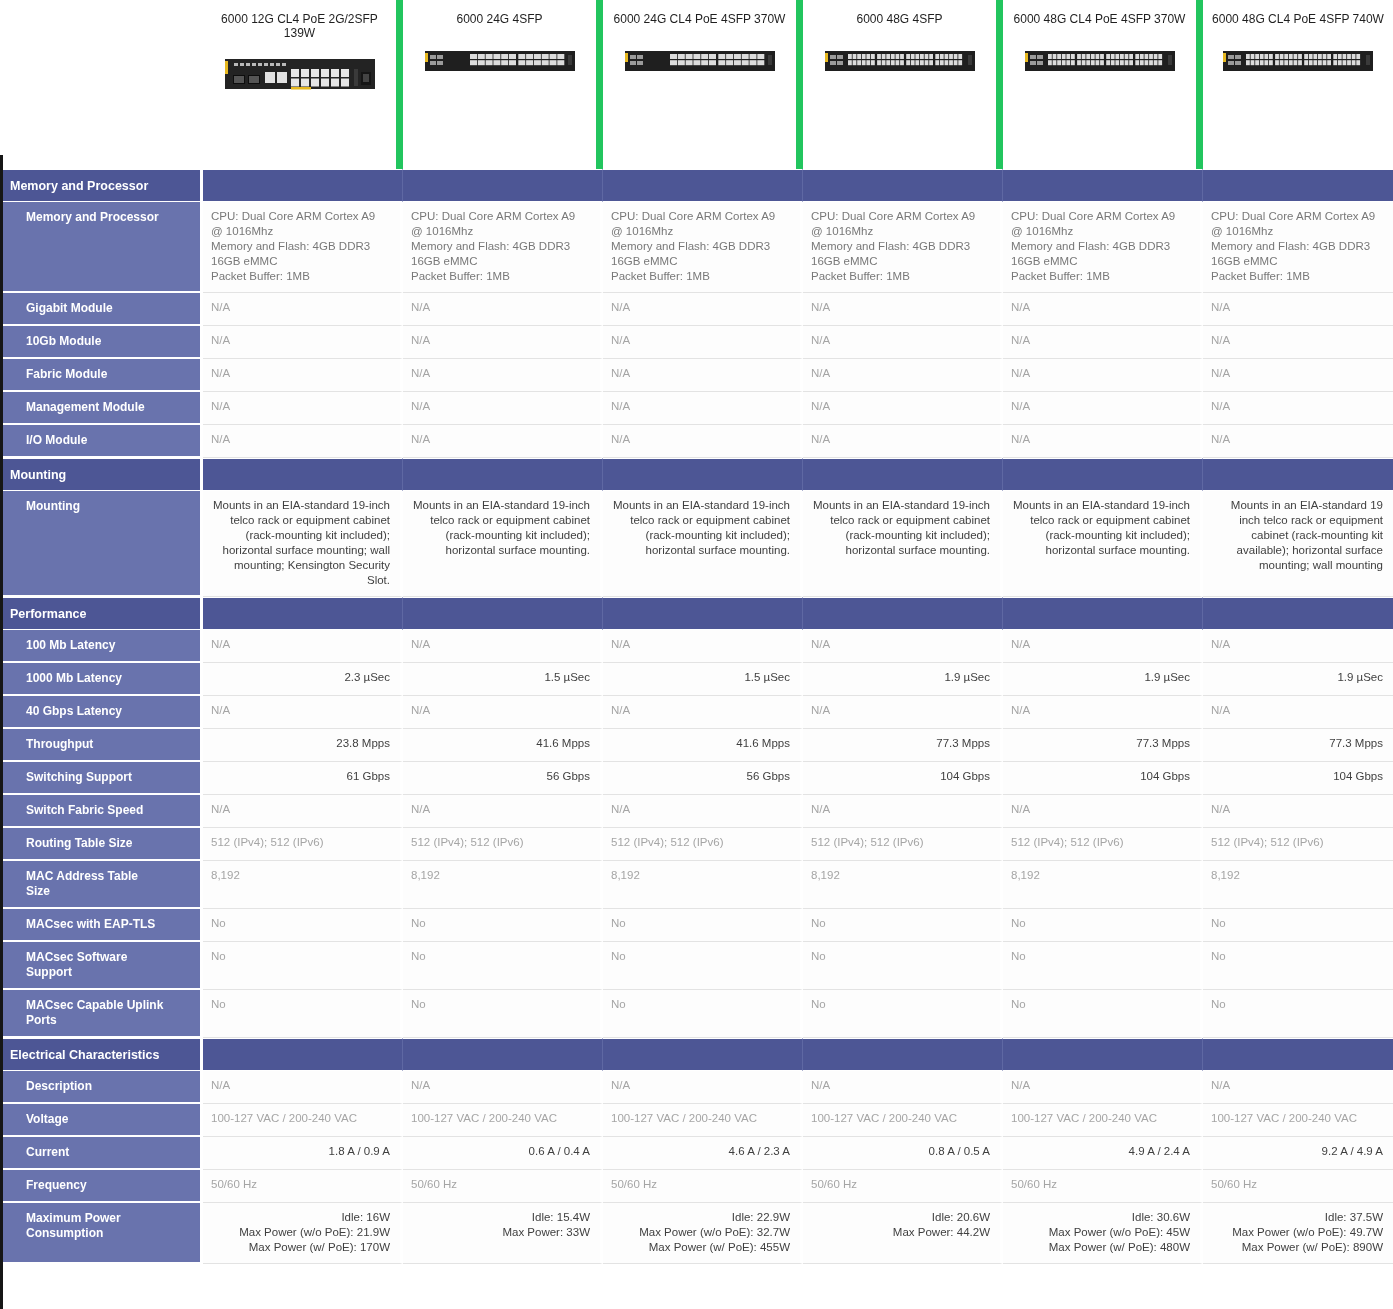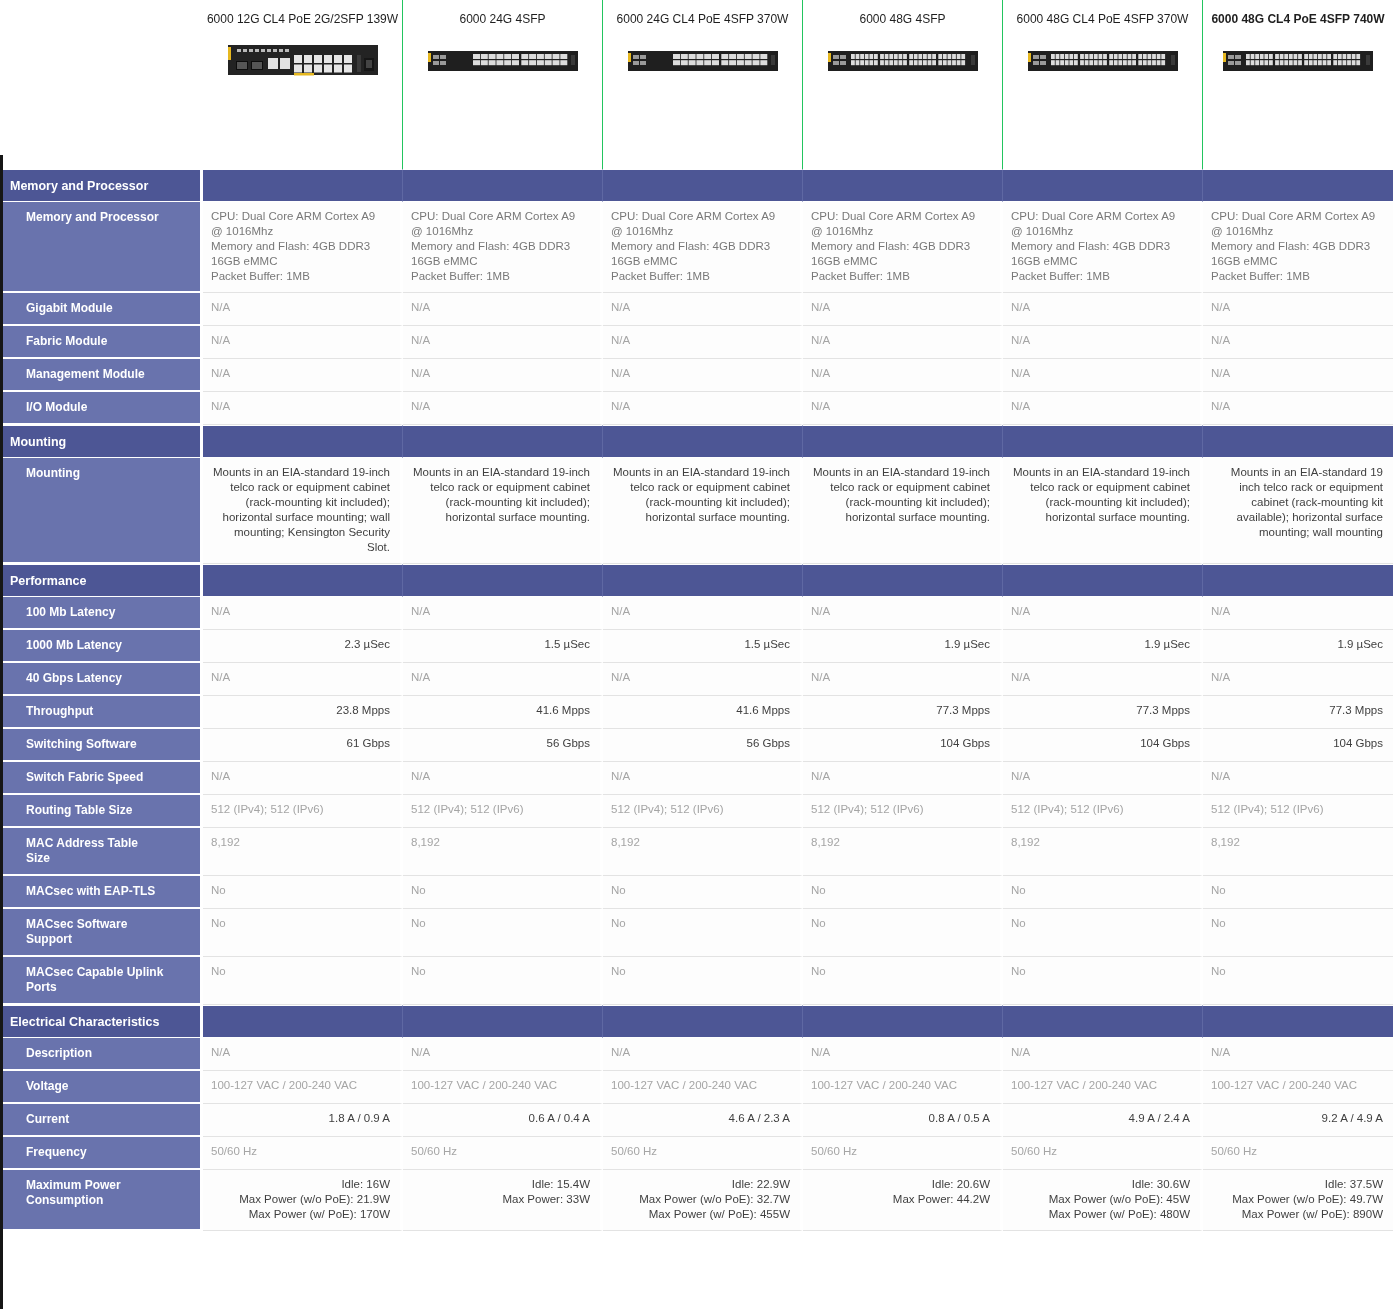--- a/index.html
+++ b/index.html
@@ -21,23 +21,23 @@
   }
   
   tr.header th{height:155px;vertical-align:top;background:#fff;}
   th.prodlbl{
     background:var(--sec-bg);color:#fff;text-align:left;
     font-size:13px;font-weight:bold;
     padding:12px 8px 0 9px;
     border-right:3px solid #fff;border-bottom:2px solid #fff;
   }
   th.phead{
-    font-weight:normal;border-right:1px solid #22c55e;
-  }
-  th.phead:last-child{border-right:none;font-weight:bold;}
+    font-weight:normal;border-right:7px solid #22c55e;
+  }
+  th.phead:last-child{border-right:none;}
   .pname{
     font-size:12px;color:#1f1f1f;text-align:center;
     padding:11px 2px 0 2px;line-height:14px;
   }
   .pimg{display:flex;justify-content:center;margin-top:16px;}
   
   tr.secrow td{
     background:var(--sec-bg);height:29px;vertical-align:middle;
     border-bottom:1px solid #fff;border-top:1px solid #fff;
   }
@@ -427,20 +427,29 @@
       <tr>
         <td class="lblcell">Gigabit Module</td>
         <td class="val tone-muted">N/A</td>
         <td class="val tone-muted">N/A</td>
         <td class="val tone-muted">N/A</td>
         <td class="val tone-muted">N/A</td>
         <td class="val tone-muted">N/A</td>
         <td class="val tone-muted">N/A</td>
       </tr>
       <tr>
+        <td class="lblcell">10Gb Module</td>
+        <td class="val tone-muted">N/A</td>
+        <td class="val tone-muted">N/A</td>
+        <td class="val tone-muted">N/A</td>
+        <td class="val tone-muted">N/A</td>
+        <td class="val tone-muted">N/A</td>
+        <td class="val tone-muted">N/A</td>
+      </tr>
+      <tr>
         <td class="lblcell">Fabric Module</td>
         <td class="val tone-muted">N/A</td>
         <td class="val tone-muted">N/A</td>
         <td class="val tone-muted">N/A</td>
         <td class="val tone-muted">N/A</td>
         <td class="val tone-muted">N/A</td>
         <td class="val tone-muted">N/A</td>
       </tr>
       <tr>
         <td class="lblcell">Management Module</td>
@@ -517,21 +526,21 @@
       <tr>
         <td class="lblcell">Throughput</td>
         <td class="val tone-dark">23.8 Mpps</td>
         <td class="val tone-dark">41.6 Mpps</td>
         <td class="val tone-dark">41.6 Mpps</td>
         <td class="val tone-dark">77.3 Mpps</td>
         <td class="val tone-dark">77.3 Mpps</td>
         <td class="val tone-dark">77.3 Mpps</td>
       </tr>
       <tr>
-        <td class="lblcell">Switching Software</td>
+        <td class="lblcell">Switching Support</td>
         <td class="val tone-dark">61 Gbps</td>
         <td class="val tone-dark">56 Gbps</td>
         <td class="val tone-dark">56 Gbps</td>
         <td class="val tone-dark">104 Gbps</td>
         <td class="val tone-dark">104 Gbps</td>
         <td class="val tone-dark">104 Gbps</td>
       </tr>
       <tr>
         <td class="lblcell">Switch Fabric Speed</td>
         <td class="val tone-muted">N/A</td>

